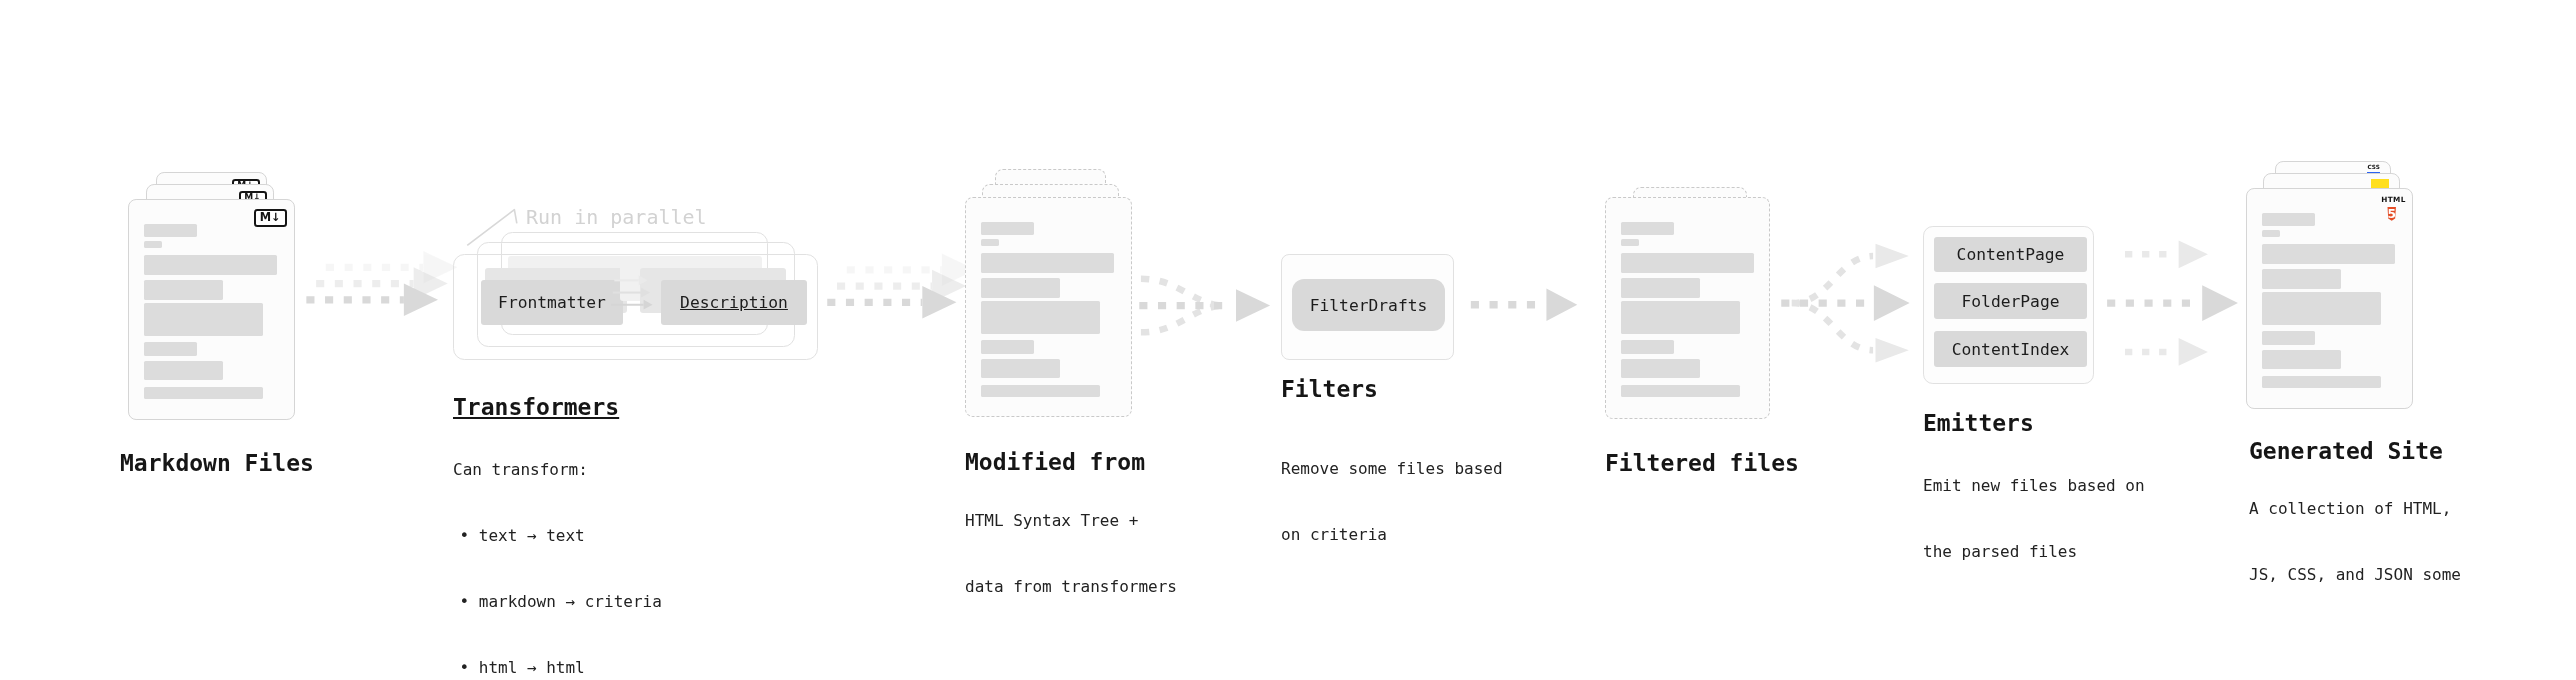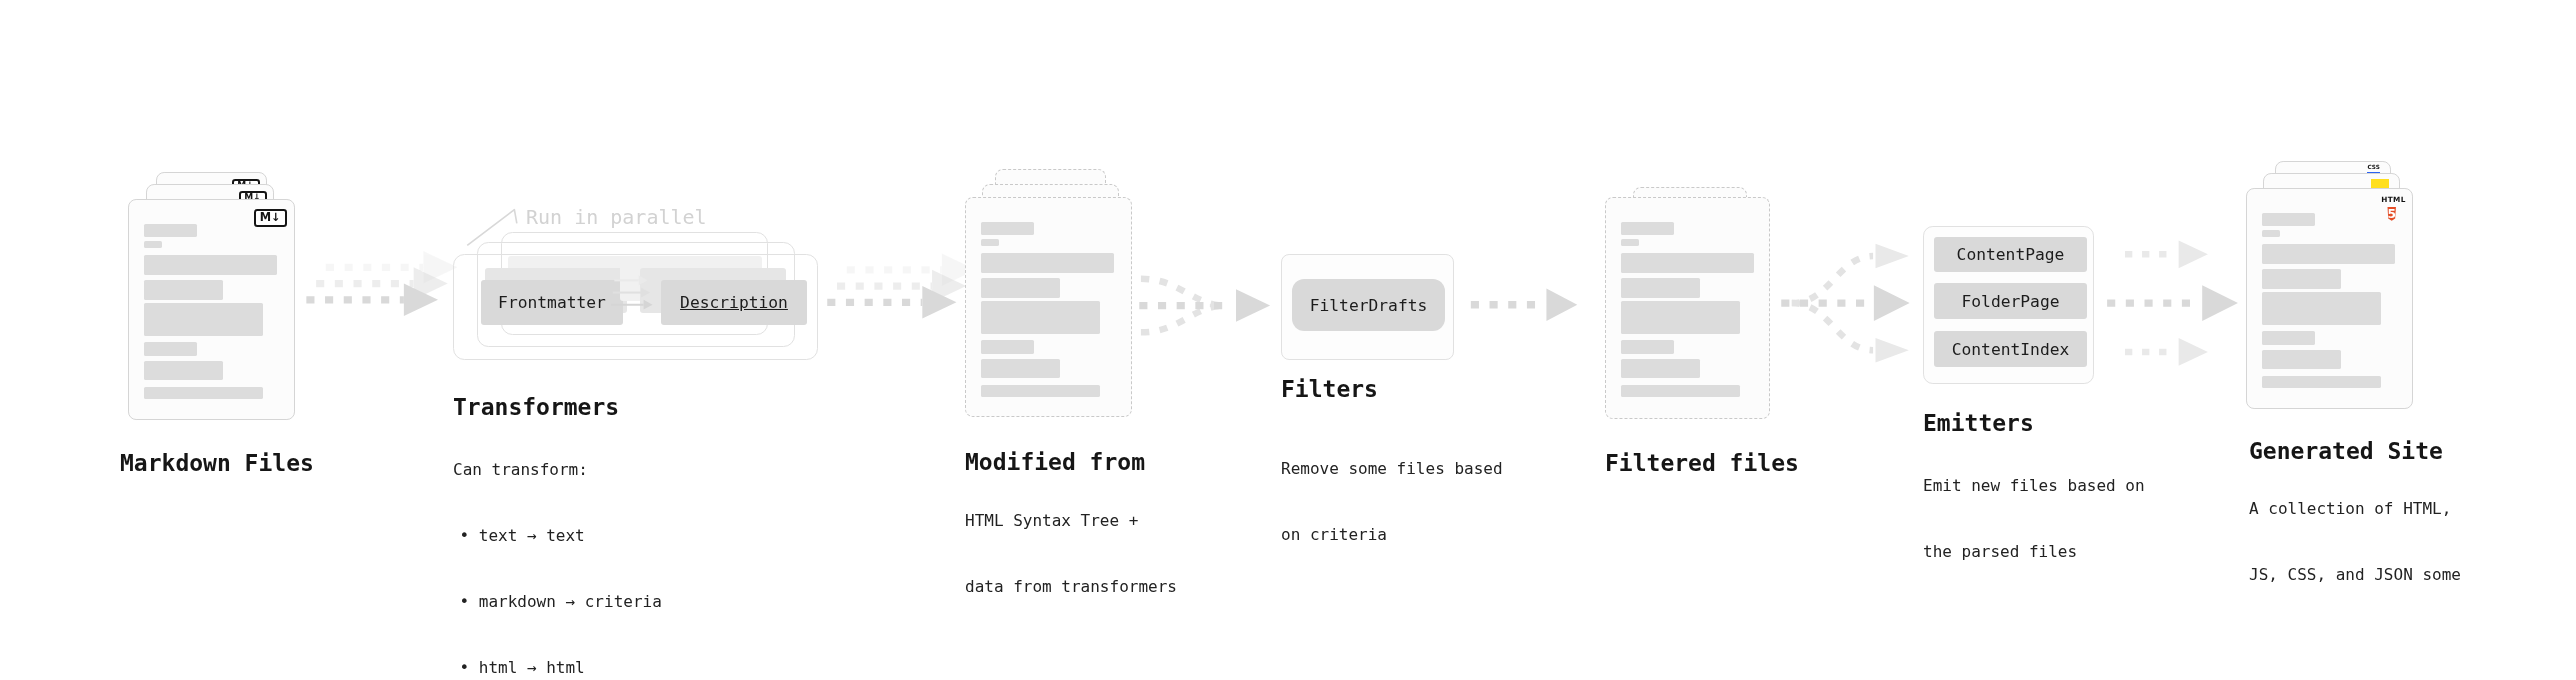--- a/index.html
+++ b/index.html
@@ -170,21 +170,21 @@
     <div class="pill ghost2" style="left:508px;top:256px;width:142px;height:45px;"></div>
     <div class="pill ghost1" style="left:485px;top:268px;width:142px;height:45px;"></div>
     <div class="pill" style="left:461px;top:280px;width:142px;height:45px;margin-left:20px;">Frontmatter</div>
 
     <div class="pill ghost2" style="left:620px;top:256px;width:142px;height:45px;"></div>
     <div class="pill ghost1" style="left:640px;top:268px;width:146px;height:45px;"></div>
     <div class="pill" style="left:661px;top:280px;width:146px;height:45px;text-decoration:underline;">Description</div>
 
     <div class="note-muted" style="left:526px;top:205px;">Run in parallel</div>
 
-    <h2 class="label" style="left:453px;top:376px;">Transformers</h2>
+    <h2 class="label" style="left:453px;top:376px;text-decoration:underline;">Transformers</h2>
     <div class="desc" style="left:453px;top:415px;">
       <div>Can transform:</div>
       <div class="indent">• text → text</div>
       <div class="indent">• markdown → criteria</div>
       <div class="indent">• html → html</div>
     </div>
   </section>
 
   <section>
     <div class="card dashed" style="left:995px;top:169px;width:111px;height:57px;"></div>

